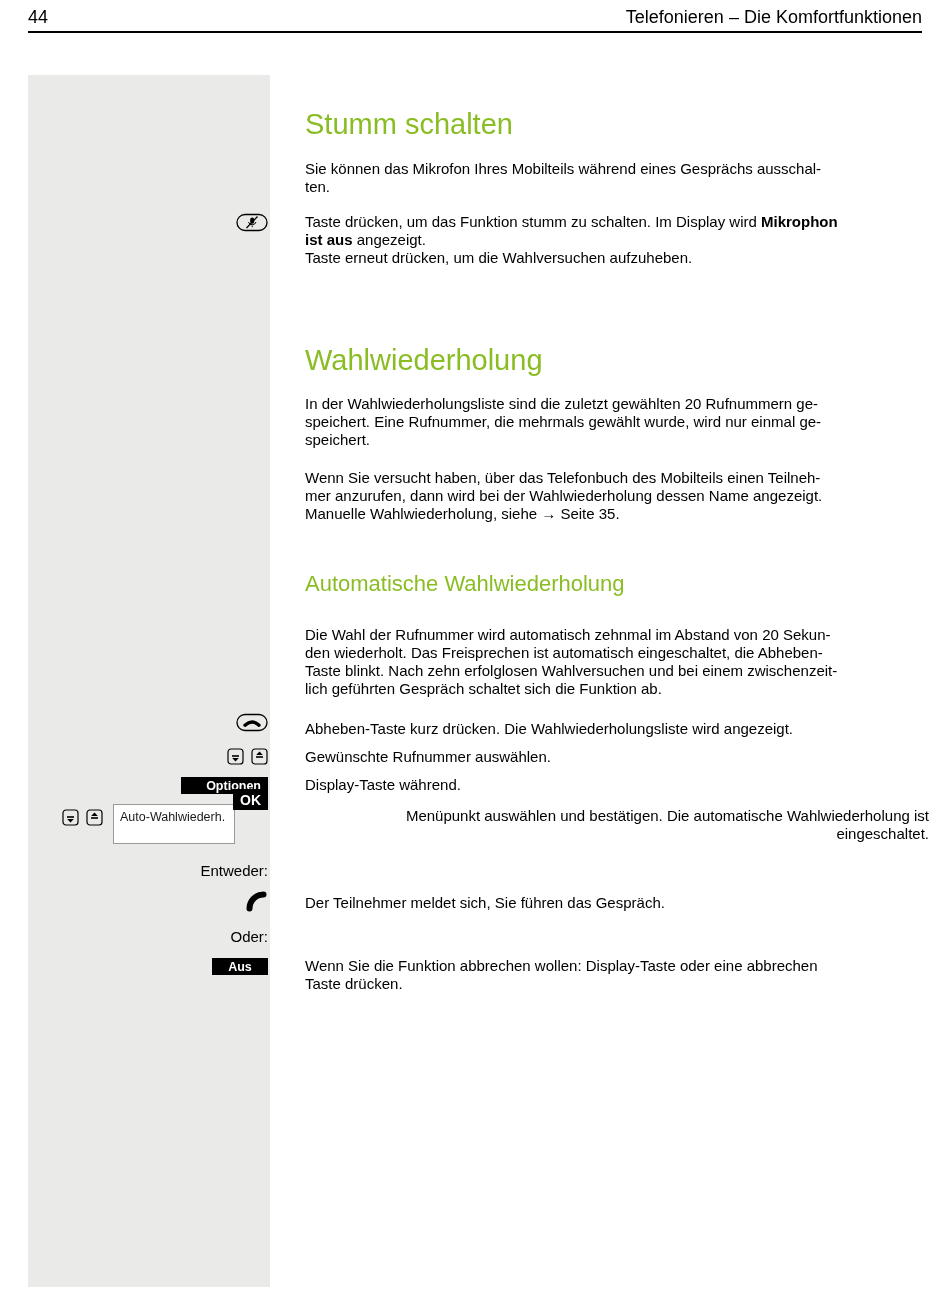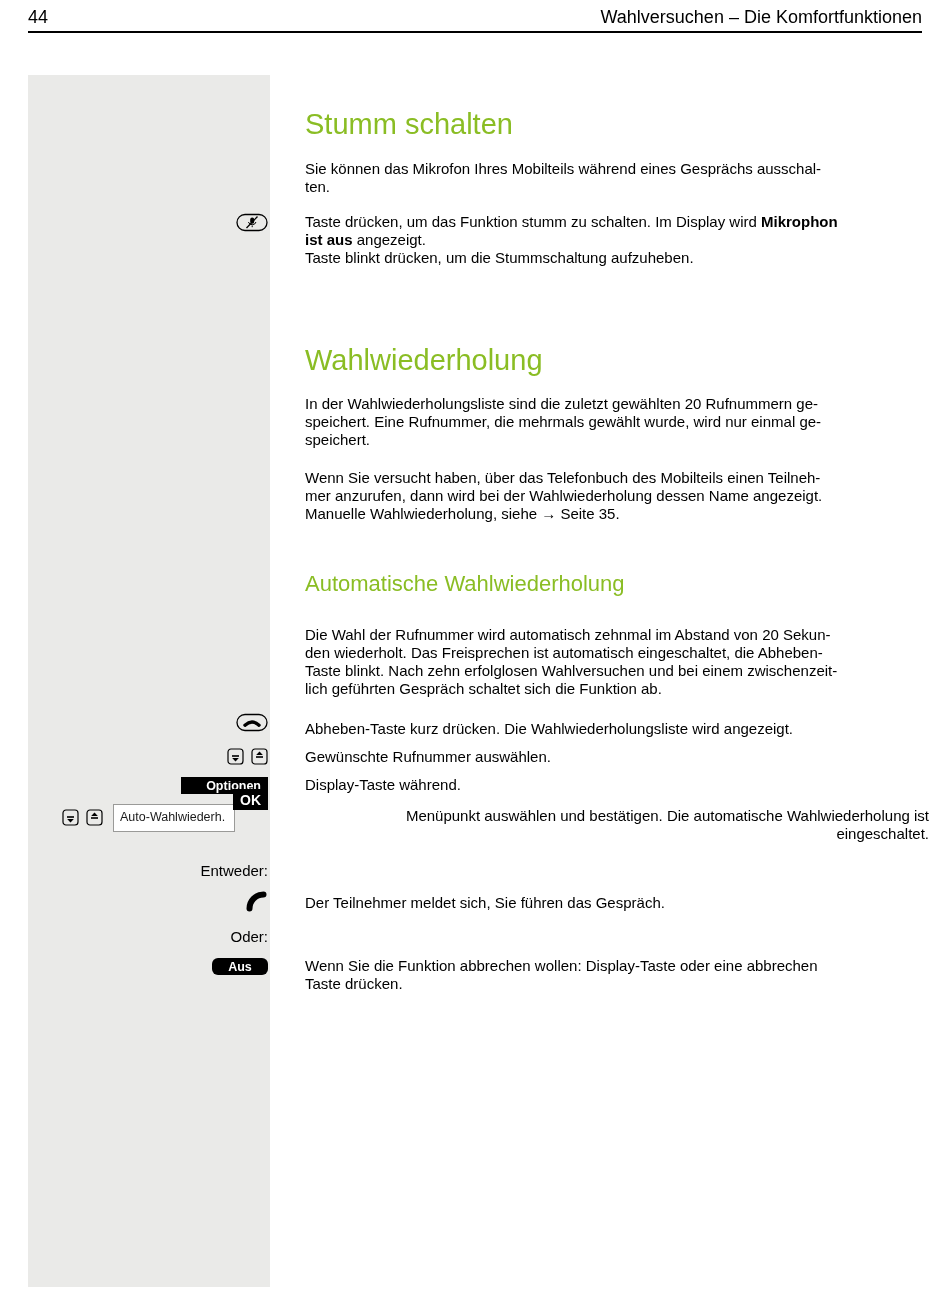--- a/index.html
+++ b/index.html
@@ -28,41 +28,41 @@
             font-size:12.5px;color:#1a1a1a;padding:5px 6px 0 6px;}
   .icon-pair{display:flex;gap:7px;}
   svg{display:block;}
 </style>
 </head>
 <body>
 
 <div class="page">
 
   <div class="abs pg-num">44</div>
-  <div class="abs hdr-title">Wahlversuchen – Die Komfortfunktionen</div>
+  <div class="abs hdr-title">Telefonieren – Die Komfortfunktionen</div>
   <div class="abs hdr-rule"></div>
 
   <div class="abs sidebar" style="background: rgb(234, 234, 232);"></div>
 
   <div class="abs col h1" style="top:108px;">Stumm schalten</div>
   <div class="abs col body-txt" style="top:160px;">Sie können das Mikrofon Ihres Mobilteils während eines Gesprächs ausschal-
 ten.</div>
 
   <div class="abs side" style="top:213px;">
     <svg width="32" height="19" viewBox="0 0 32 19">
       <rect x="1" y="1.5" width="30" height="16" rx="8" fill="none" stroke="#000" stroke-width="1.3"></rect>
       <rect x="14.2" y="4.6" width="4" height="6.2" rx="2" fill="#000"></rect>
       <path d="M12.4 9 a4 4 0 0 0 7.6 0" fill="none" stroke="#000" stroke-width="1"></path>
       <line x1="16.2" y1="12.6" x2="16.2" y2="14.2" stroke="#000" stroke-width="1"></line>
       <line x1="10.5" y1="15" x2="21.5" y2="3.5" stroke="#000" stroke-width="1.3"></line>
     </svg>
   </div>
   <div class="abs col body-txt" style="top:213px;"><span>Taste drücken, um das Funktion stumm zu schalten. Im Display wird </span><span class="b">Mikrophon
 ist aus</span><span> angezeigt.
-Taste blinkt drücken, um die Stummschaltung aufzuheben.</span></div>
+Taste erneut drücken, um die Wahlversuchen aufzuheben.</span></div>
 
   <div class="abs col h1" style="top:344px;">Wahlwiederholung</div>
   <div class="abs col body-txt" style="top:395px;">In der Wahlwiederholungsliste sind die zuletzt gewählten 20 Rufnummern ge-
 speichert. Eine Rufnummer, die mehrmals gewählt wurde, wird nur einmal ge-
 speichert.</div>
   <div class="abs col body-txt" style="top:469px;">Wenn Sie versucht haben, über das Telefonbuch des Mobilteils einen Teilneh-
 mer anzurufen, dann wird bei der Wahlwiederholung dessen Name angezeigt.
 Manuelle Wahlwiederholung, siehe → Seite 35.</div>
 
   <div class="abs col h3" style="top:571px;">Automatische Wahlwiederholung</div>
@@ -109,33 +109,33 @@
       </svg>
     </span>
     <span>
       <svg width="17" height="17" viewBox="0 0 17 17">
         <rect x="1" y="1" width="15" height="15" rx="3" fill="none" stroke="#000" stroke-width="1.2"></rect>
         <path d="M5.2 7 h6.6 l-3.3 -3.6 z" fill="#000"></path>
         <rect x="5" y="8.2" width="7" height="1.6" fill="#000"></rect>
       </svg>
     </span>
   </div>
-  <div class="abs menu-box" style="left:113px;top:804px;width:122px;height:28px;">Auto-Wahlwiederh.</div>
+  <div class="abs menu-box" style="left:113px;top:804px;width:122px;height:40px;">Auto-Wahlwiederh.</div>
   <div class="abs side keybadge" style="top:789px;height:21px;font-size:14px;">OK</div>
   <div class="abs col body-txt" style="top:807px;text-align:right;">Menüpunkt auswählen und bestätigen. Die automatische Wahlwiederholung ist
 eingeschaltet.</div>
 
   <div class="abs side side-label" style="top:862px;">Entweder:</div>
 
   <div class="abs side" style="top:890px;">
     <svg width="23" height="23" viewBox="0 0 23 23">
       <path d="M4.5 18.5 A14 14 0 0 1 18.5 4.5" fill="none" stroke="#000" stroke-width="6" stroke-linecap="round"></path>
     </svg>
   </div>
   <div class="abs col body-txt" style="top:894px;">Der Teilnehmer meldet sich, Sie führen das Gespräch.</div>
 
   <div class="abs side side-label" style="top:928px;">Oder:</div>
 
-  <div class="abs side keybadge" style="top:958px;height:17px;min-width:56px;border-radius:6px;">Aus</div>
+  <div class="abs side keybadge" style="top:958px;height:17px;min-width:56px;">Aus</div>
   <div class="abs col body-txt" style="top:957px;">Wenn Sie die Funktion abbrechen wollen: Display-Taste oder eine abbrechen
 Taste drücken.</div>
 
 </div>
 
 </body></html>

